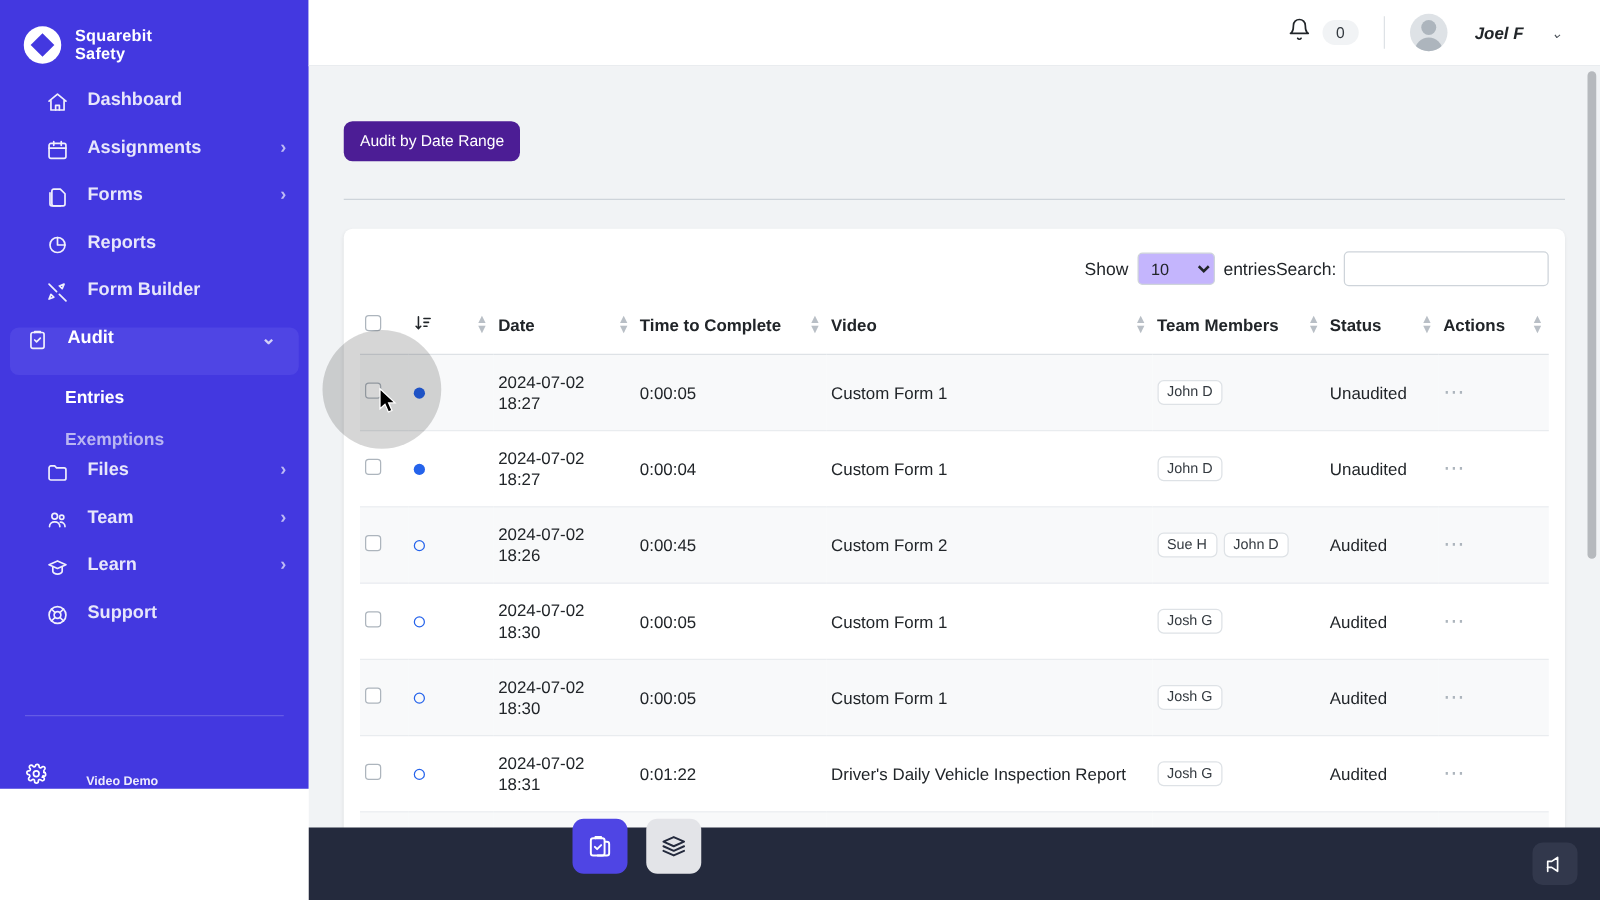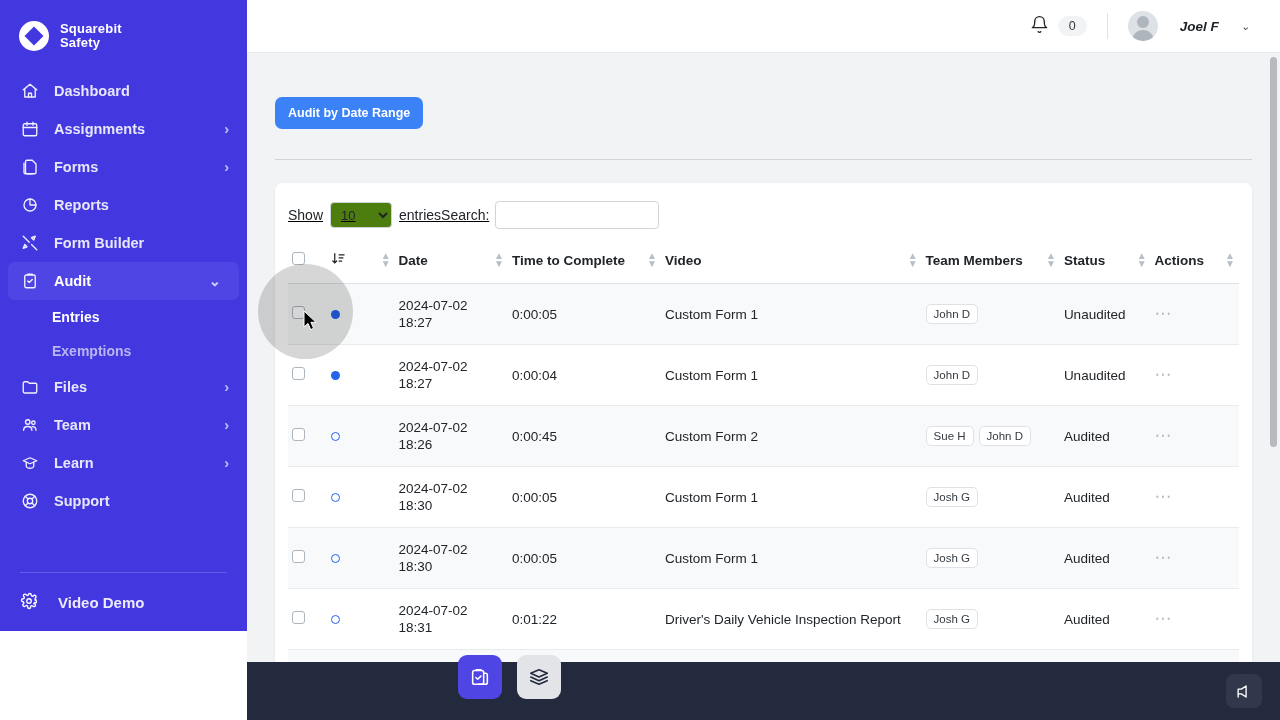--- a/index.html
+++ b/index.html
@@ -19,38 +19,38 @@
     color: #ffffff;
     flex: 0 0 247px;
     position: relative;
     display: flex; flex-direction: column;
   }
   .brand { display: flex; align-items: center; gap: 10px; padding: 14px 0 0 18px; height: 58px; }
   .brand-mark { width: 32px; height: 32px; flex: 0 0 32px; position: relative; }
   .brand-text { font-size: 13px; font-weight: bold; line-height: 14px; letter-spacing: .2px; }
   .nav { margin-top: 14px; display: flex; flex-direction: column; }
   .nav-item {
-    display: flex; align-items: center; height: 38px;
-    padding: 0 18px 0 20px; gap: 14px;
+    display: flex; align-items: flex-start; height: 38px;
+    padding: 0 18px 0 36px; gap: 14px;
     font-size: 14.5px; font-weight: bold; color: #e7e6fb;
     cursor: pointer; position: relative;
   }
   .nav-item .ico { width: 20px; height: 20px; flex: 0 0 20px; display: flex; align-items: center; justify-content: center; opacity: .92; }
   .nav-item .lbl { flex: 1; }
   .nav-item .chev { opacity: .75; }
   .nav-item.active { background: #4f45e4; border-radius: 7px; margin: 0 8px; padding-left: 12px; color: #fff; }
   .nav-sub {
     display: flex; align-items: center; height: 34px;
     padding-left: 52px; font-size: 14px; font-weight: bold; cursor: pointer;
   }
   .nav-sub.cur { color: #ffffff; }
   .nav-sub.dim { color: #b9b5f2; }
   .side-spacer { flex: 1; }
   .side-div { height: 1px; background: rgba(255,255,255,.18); margin: 0 20px 0 20px; }
-  .side-bottom { height: 58px; display: flex; align-items: center; gap: 20px; padding-left: 20px; font-size: 15px; font-weight: bold; color: #eceafc; cursor: pointer; }
+  .side-bottom { height: 58px; display: flex; align-items: flex-end; gap: 31px; padding-left: 20px; font-size: 10px; font-weight: bold; color: #eceafc; cursor: pointer; }
 
   
   .main { flex: 1; height: 720px; background: #f1f3f5; position: relative; display: flex; flex-direction: column; }
   .topbar {
     height: 53px; background: #ffffff; flex: 0 0 53px;
     display: flex; align-items: center; justify-content: flex-end;
     padding-right: 30px; gap: 0;
     border-bottom: 1px solid #e9ecef;
   }
   .bell-wrap { display: flex; align-items: center; gap: 9px; }
@@ -62,37 +62,37 @@
   .user-wrap { display: flex; align-items: center; gap: 22px; cursor: pointer; font-style: italic; }
   .avatar { width: 30px; height: 30px; border-radius: 50%; background: #dee2e6; position: relative; overflow: hidden; }
   .avatar::before { content:""; position:absolute; left:9px; top:5px; width:12px; height:12px; border-radius:50%; background:#adb5bd; }
   .avatar::after { content:""; position:absolute; left:4px; top:19px; width:22px; height:14px; border-radius:11px 11px 0 0; background:#adb5bd; }
   .user-name { font-size: 13.5px; font-weight: bold; color: #212529; }
 
   .content { flex: 1; overflow: hidden; padding: 0 28px 0 28px; position: relative; }
   .page-head { display: flex; align-items: center; justify-content: space-between; padding-top: 44px; }
   .page-title { font-size: 26px; font-weight: bold; color: #212529; letter-spacing: -.2px; }
   .btn-primary {
-    background: #3b82f6; color: #fff; border: none; border-radius: 7px;
-    font-size: 12.5px; font-weight: bold; padding: 9px 13px; cursor: pointer;
+    background: #4c1d95; color: #fff; border: none; border-radius: 7px;
+    font-size: 12.5px; font-weight: normal; padding: 9px 13px; cursor: pointer;
     font-family: "Liberation Sans", sans-serif;
   }
   .head-rule { height: 1px; background: #ced4da; margin-top: 30px; }
 
   .card {
     background: #fff; border-radius: 7px; margin-top: 23px;
     box-shadow: 0 1px 3px rgba(0,0,0,.07);
     padding: 0 13px;
   }
-  .card-top { display: flex; align-items: center; justify-content: flex-start; padding: 18px 0 14px 0; text-decoration: underline; }
+  .card-top { display: flex; align-items: center; justify-content: flex-end; padding: 18px 0 14px 0; }
   .show-wrap { display: flex; align-items: center; gap: 7px; font-size: 14px; color: #212529; }
   .len-select {
     font-family: "Liberation Sans", sans-serif;
     font-size: 13px; padding: 4px 6px; border: 1px solid #ced4da;
-    border-radius: 4px; background: #4d7c0f; color: #212529; width: 62px; height: 26px;
+    border-radius: 4px; background: #c4b5fd; color: #212529; width: 62px; height: 26px;
   }
   .search-wrap { display: flex; align-items: center; gap: 6px; font-size: 14px; color: #212529; }
   .search-input {
     width: 164px; height: 28px; border: 1px solid #ced4da; border-radius: 4px;
     background: #fff; font-family: "Liberation Sans", sans-serif; font-size: 13px; padding: 0 7px;
   }
 
   table { width: 100%; border-collapse: collapse; table-layout: fixed; }
   thead th {
     text-align: left; font-size: 13.5px; font-weight: bold; color: #212529;

